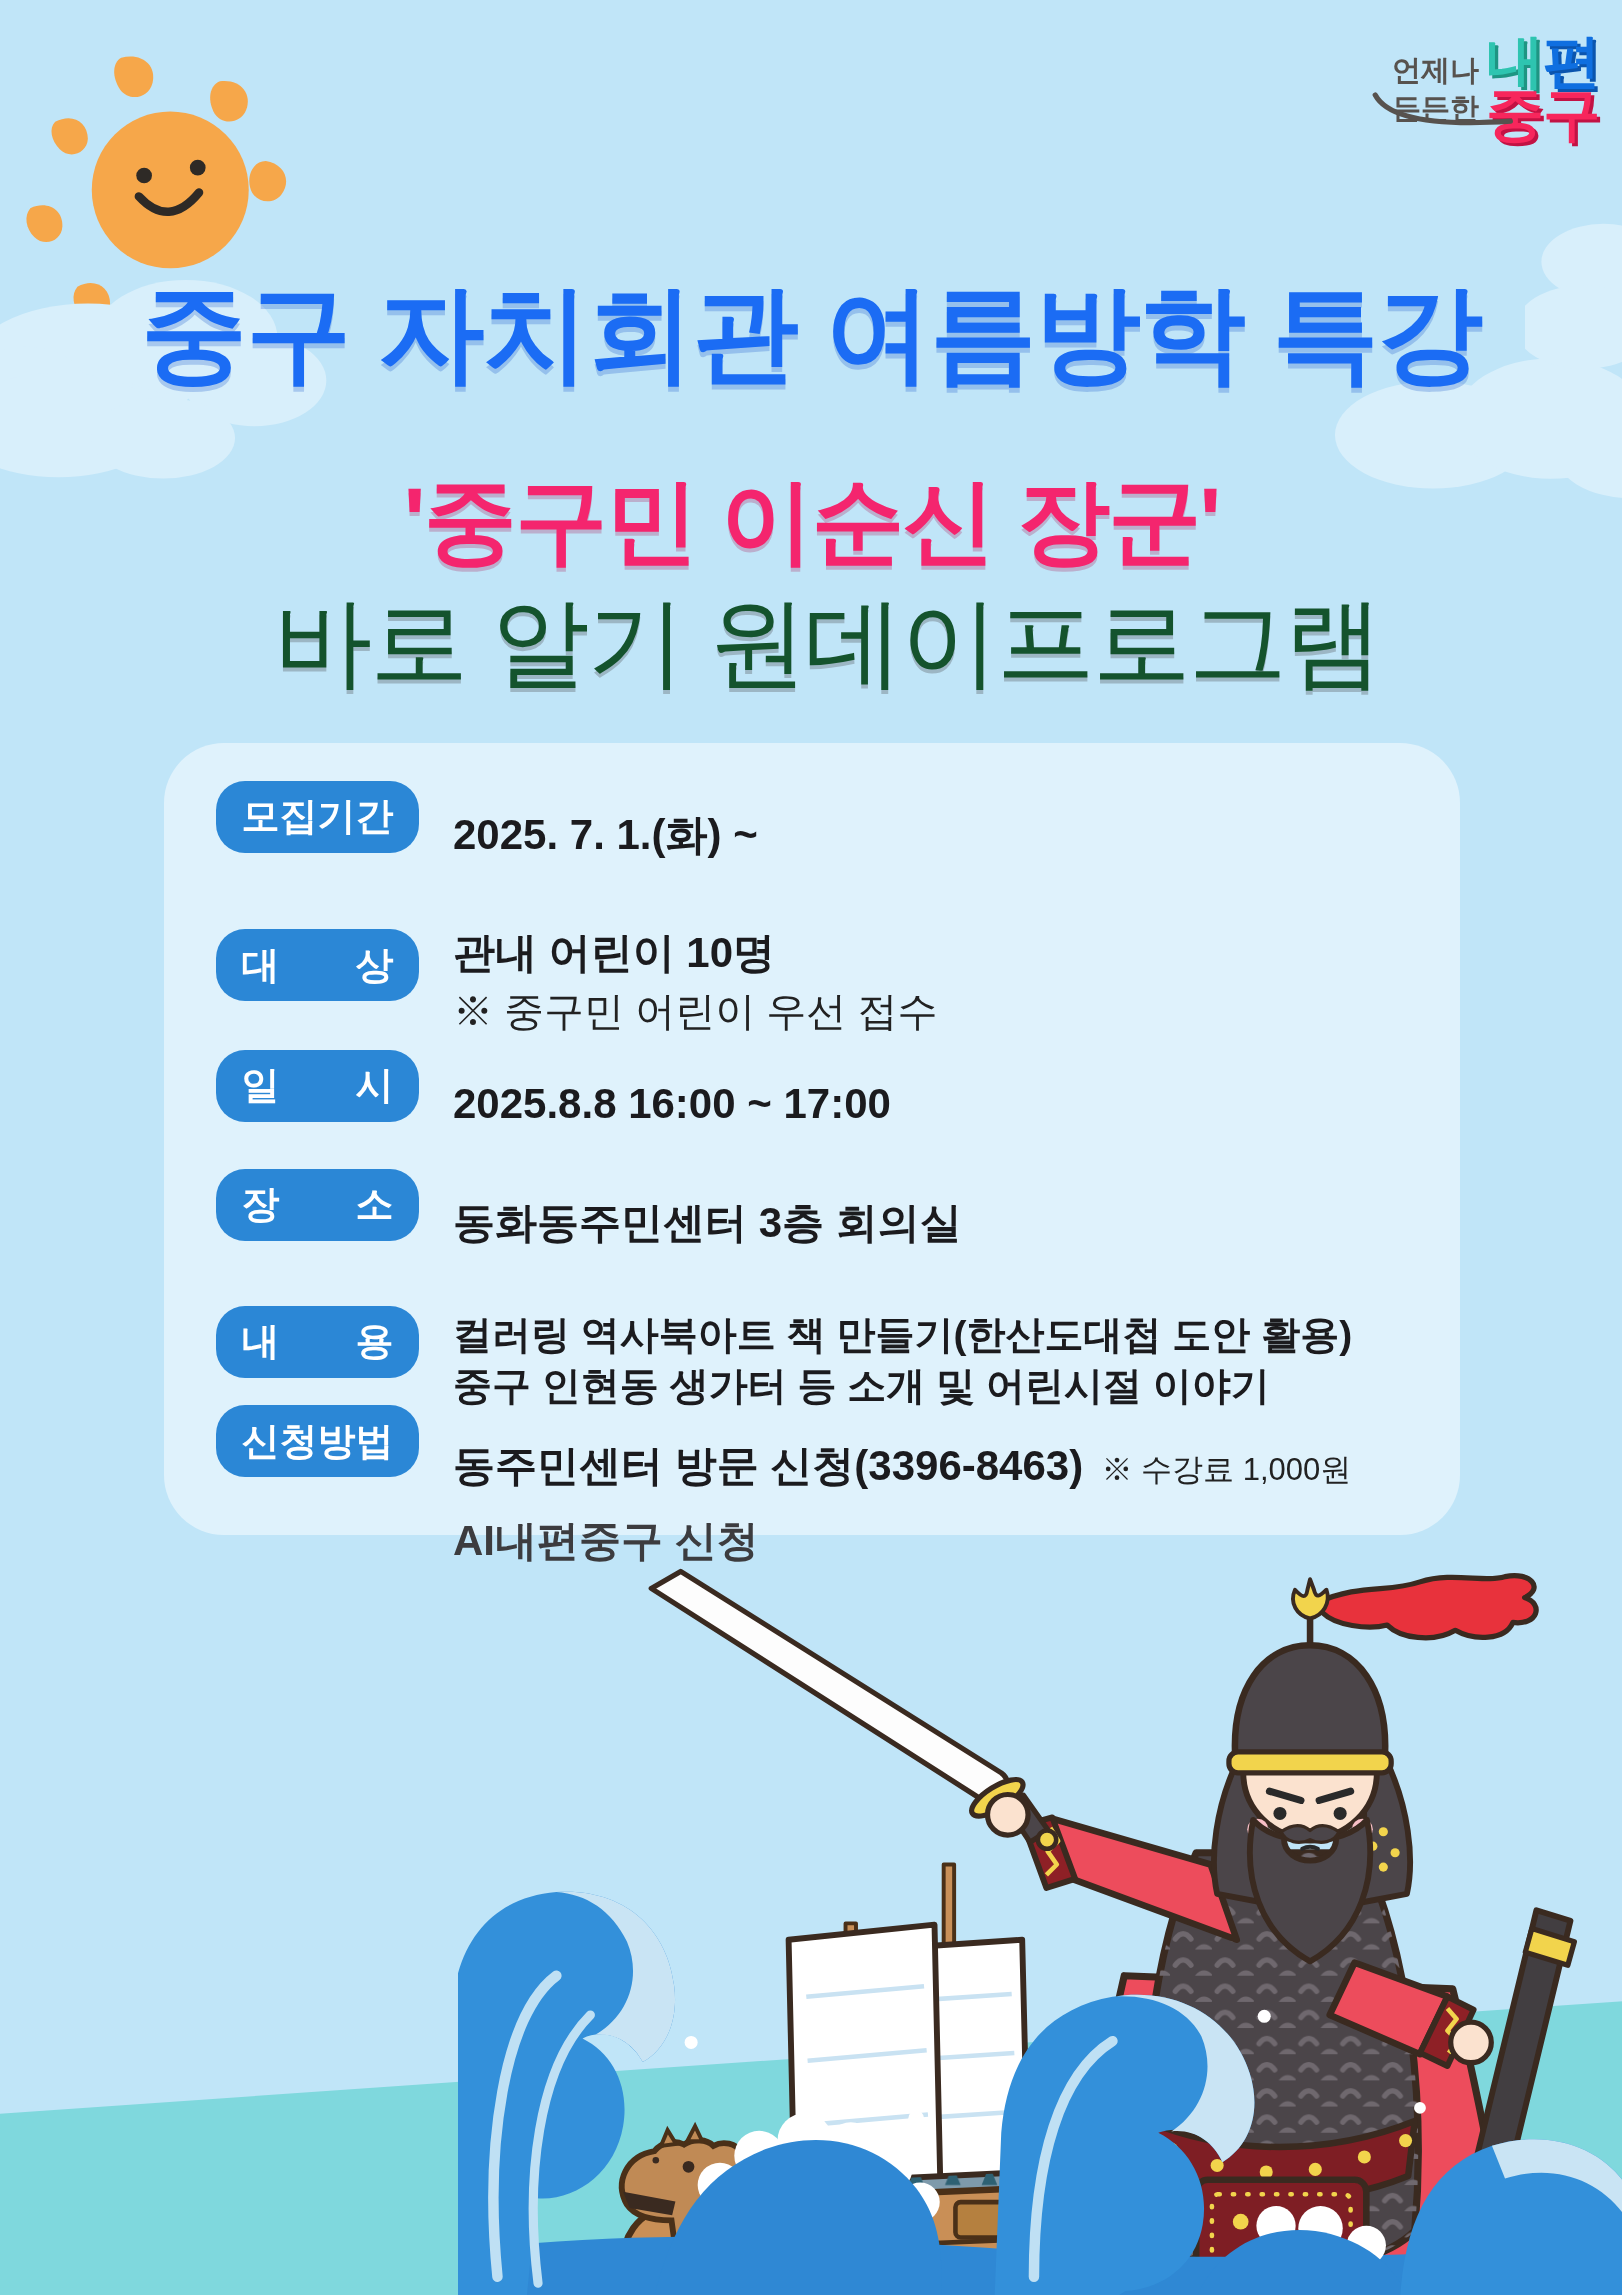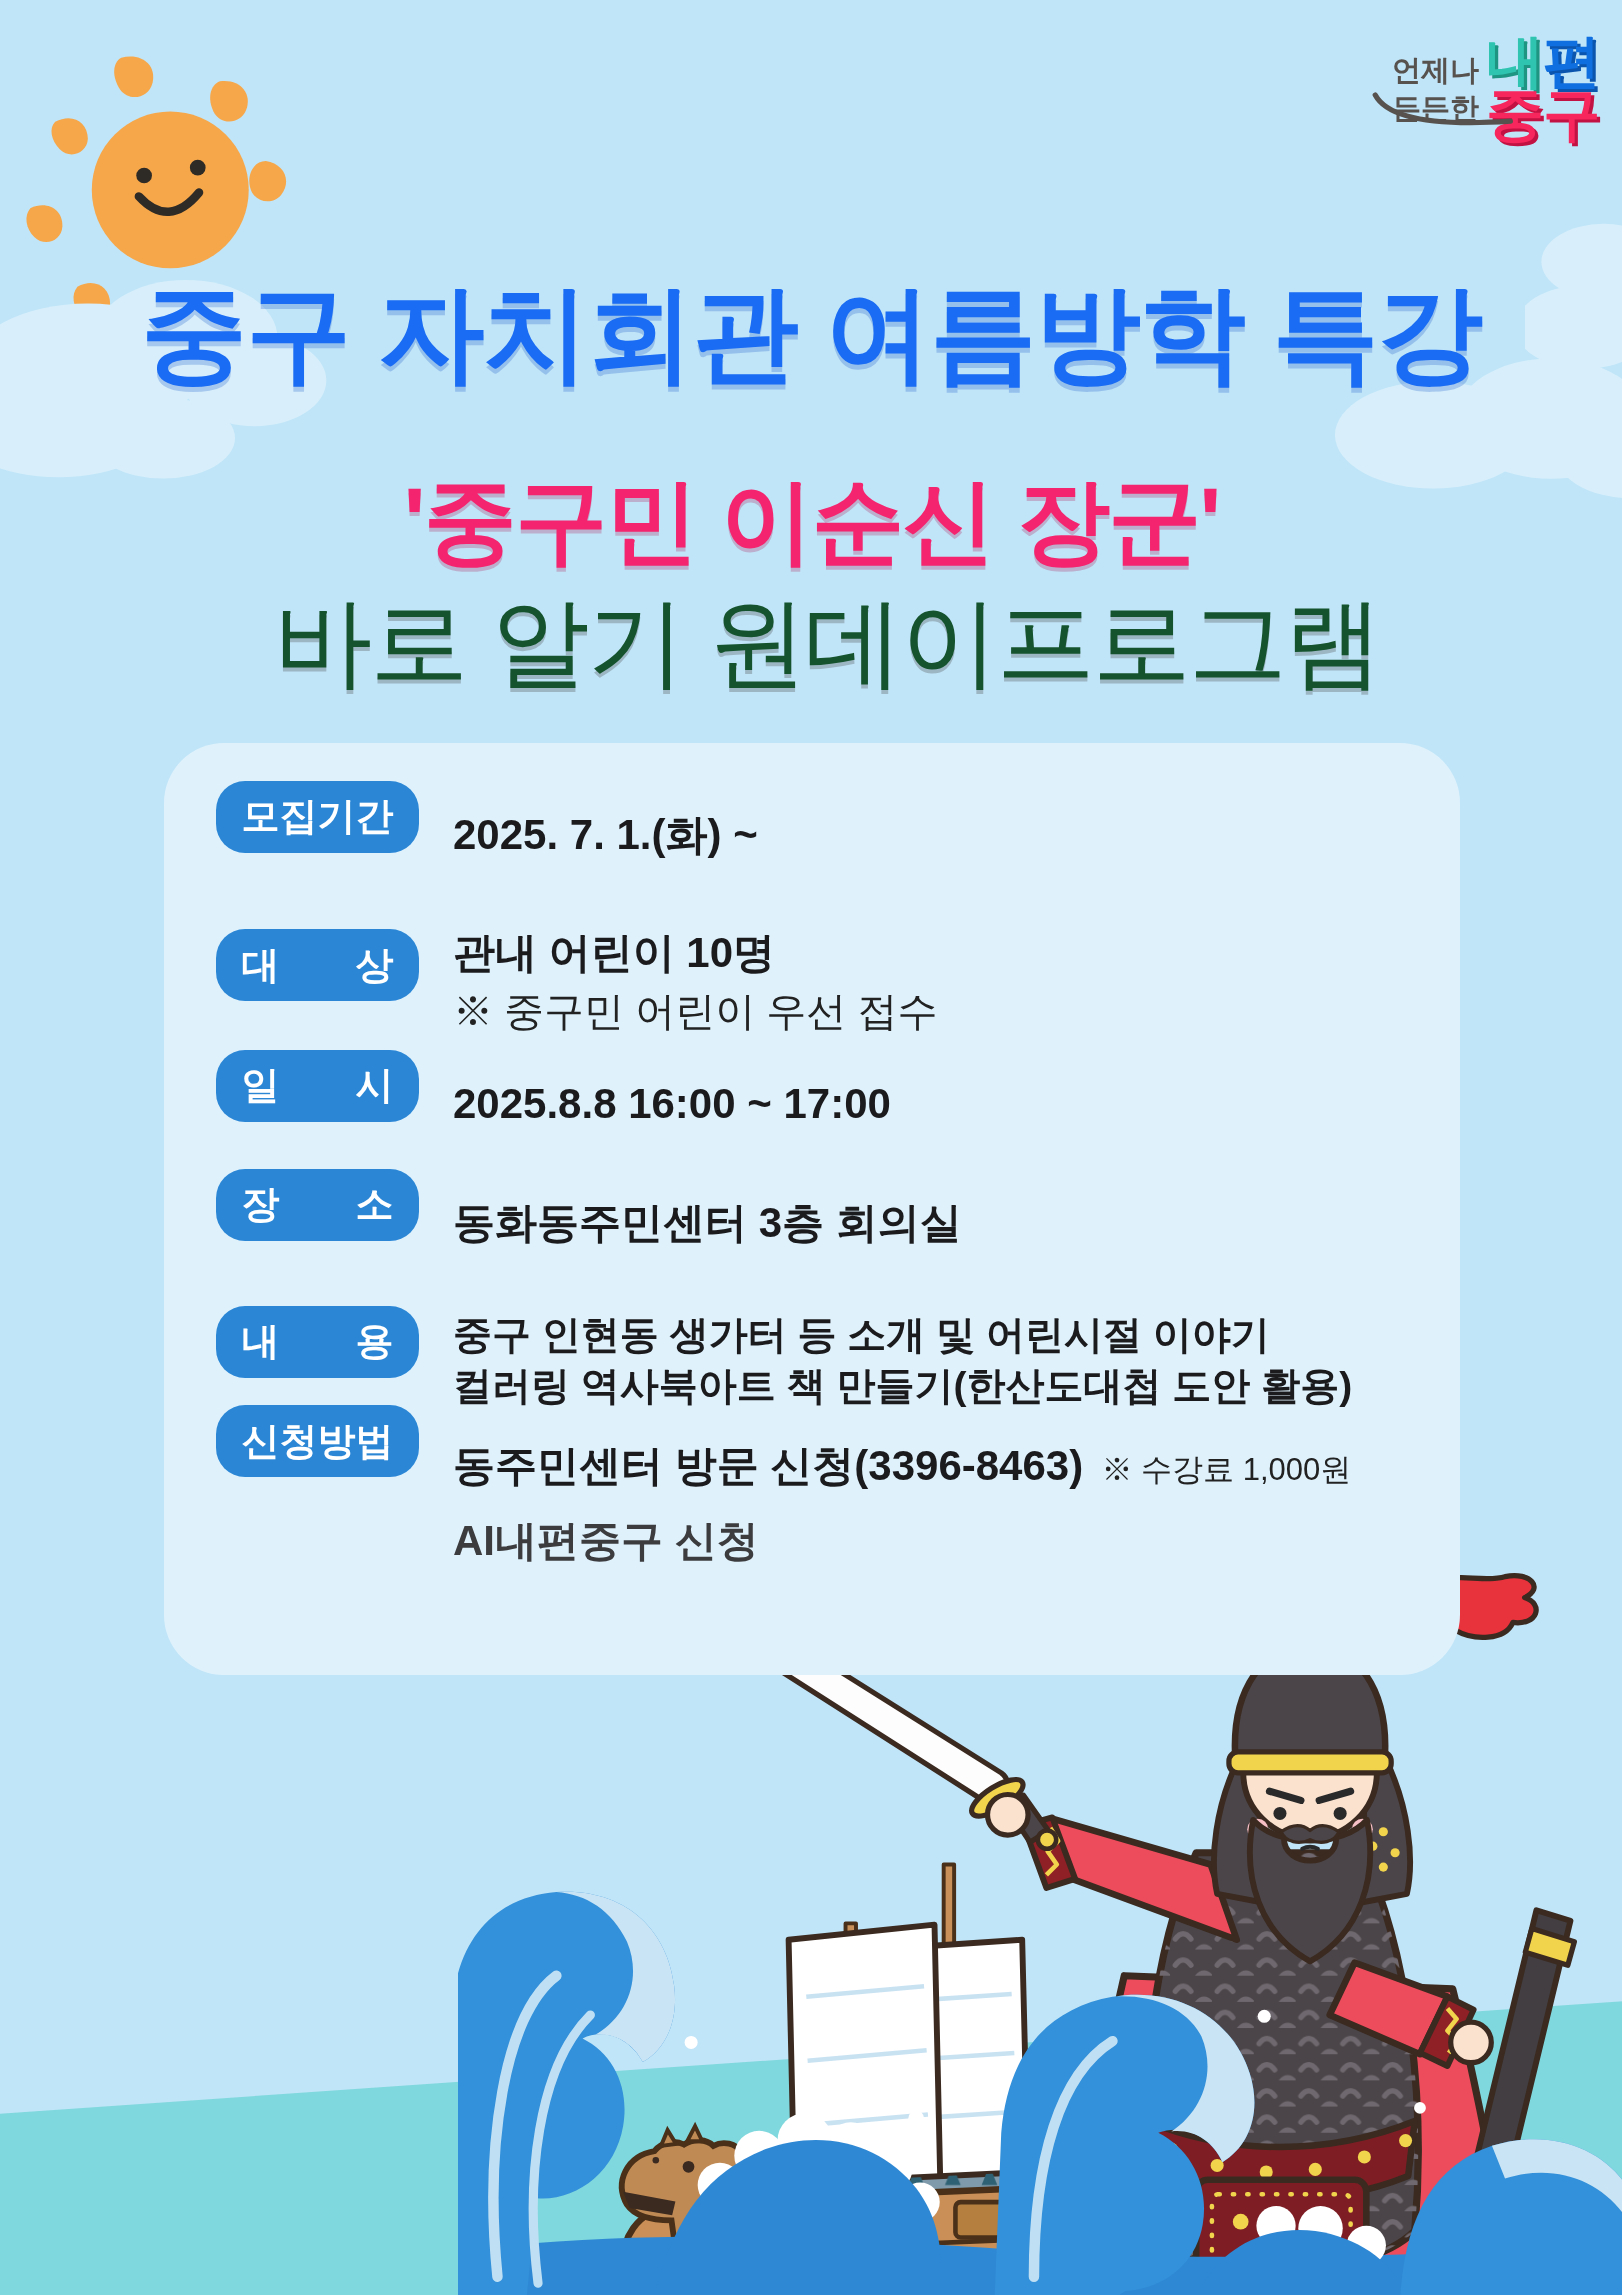--- a/index.html
+++ b/index.html
@@ -28,21 +28,21 @@
            font-size:106px; font-weight:bold; letter-spacing:-1.3px; color:#1B6CF4;
            text-shadow:0 5.2px 0 rgba(21,84,201,0.25); }
   .subtitle-pink { position:absolute; left:0; right:0; top:459px; text-align:center; z-index:3;
            font-size:93px; font-weight:bold; letter-spacing:-2px; color:#F4256E;
            text-shadow:0 3.9px 0 rgba(170,16,76,0.25); }
   .subtitle-black { position:absolute; left:0; right:0; top:578px; text-align:center; z-index:3;
            font-size:98px; font-weight:normal; letter-spacing:-2px; color:#14532d;
            text-shadow:0 3.9px 0 rgba(90,95,100,0.35);margin-left:32px; }
 
   
-  .panel { position:absolute; left:164px; top:743px; width:1296px; height:932px;
+  .panel { position:absolute; left:164px; top:743px; width:1296px; height:792px;
            background:#DFF2FC; border-radius:60px; z-index:3; }
   .row { position:absolute; left:52px; display:flex; align-items:center; }
   .badge { flex:none; width:203px; height:72px; background:#2B87D6; border-radius:29px;
            color:#FFFFFF; font-weight:bold; font-size:38px; display:flex; align-items:center;
            justify-content:center; }
   .val { margin-left:34px; color:#1B1B1E;margin-top:37px; }
   .v1 { font-size:42px; font-weight:bold; line-height:1.15; }
   .v-line { font-size:39px; font-weight:bold; line-height:1.32; }
   .note { font-size:40px; font-weight:normal; color:#222; margin-top:6.5px; }
   .note-inline { font-size:31px; font-weight:normal; color:#222; margin-left:18.3px; }
@@ -151,22 +151,22 @@
     <div class="row" style="top:419px">
       <div class="badge">장  소</div>
       <div class="val">
           <div class="v1">동화동주민센터 3층 회의실</div>
         </div>
     </div>
 
     <div class="row" style="top:529px">
       <div class="badge">내  용</div>
       <div class="val">
+        <div class="v-line">컬러링 역사북아트 책 만들기(한산도대첩 도안 활용)</div>
         <div class="v-line">중구 인현동 생가터 등 소개 및 어린시절 이야기</div>
-        <div class="v-line">컬러링 역사북아트 책 만들기(한산도대첩 도안 활용)</div>
       </div>
     </div>
 
     <div class="row row-top" style="top:662px">
       <div class="badge">신청방법</div>
       <div class="val">
         <div>
           <span class="v1">동주민센터 방문 신청(3396-8463)</span><span class="note-inline">※ 수강료 1,000원</span>
         </div>
         <div class="v2">AI내편중구 신청</div>

